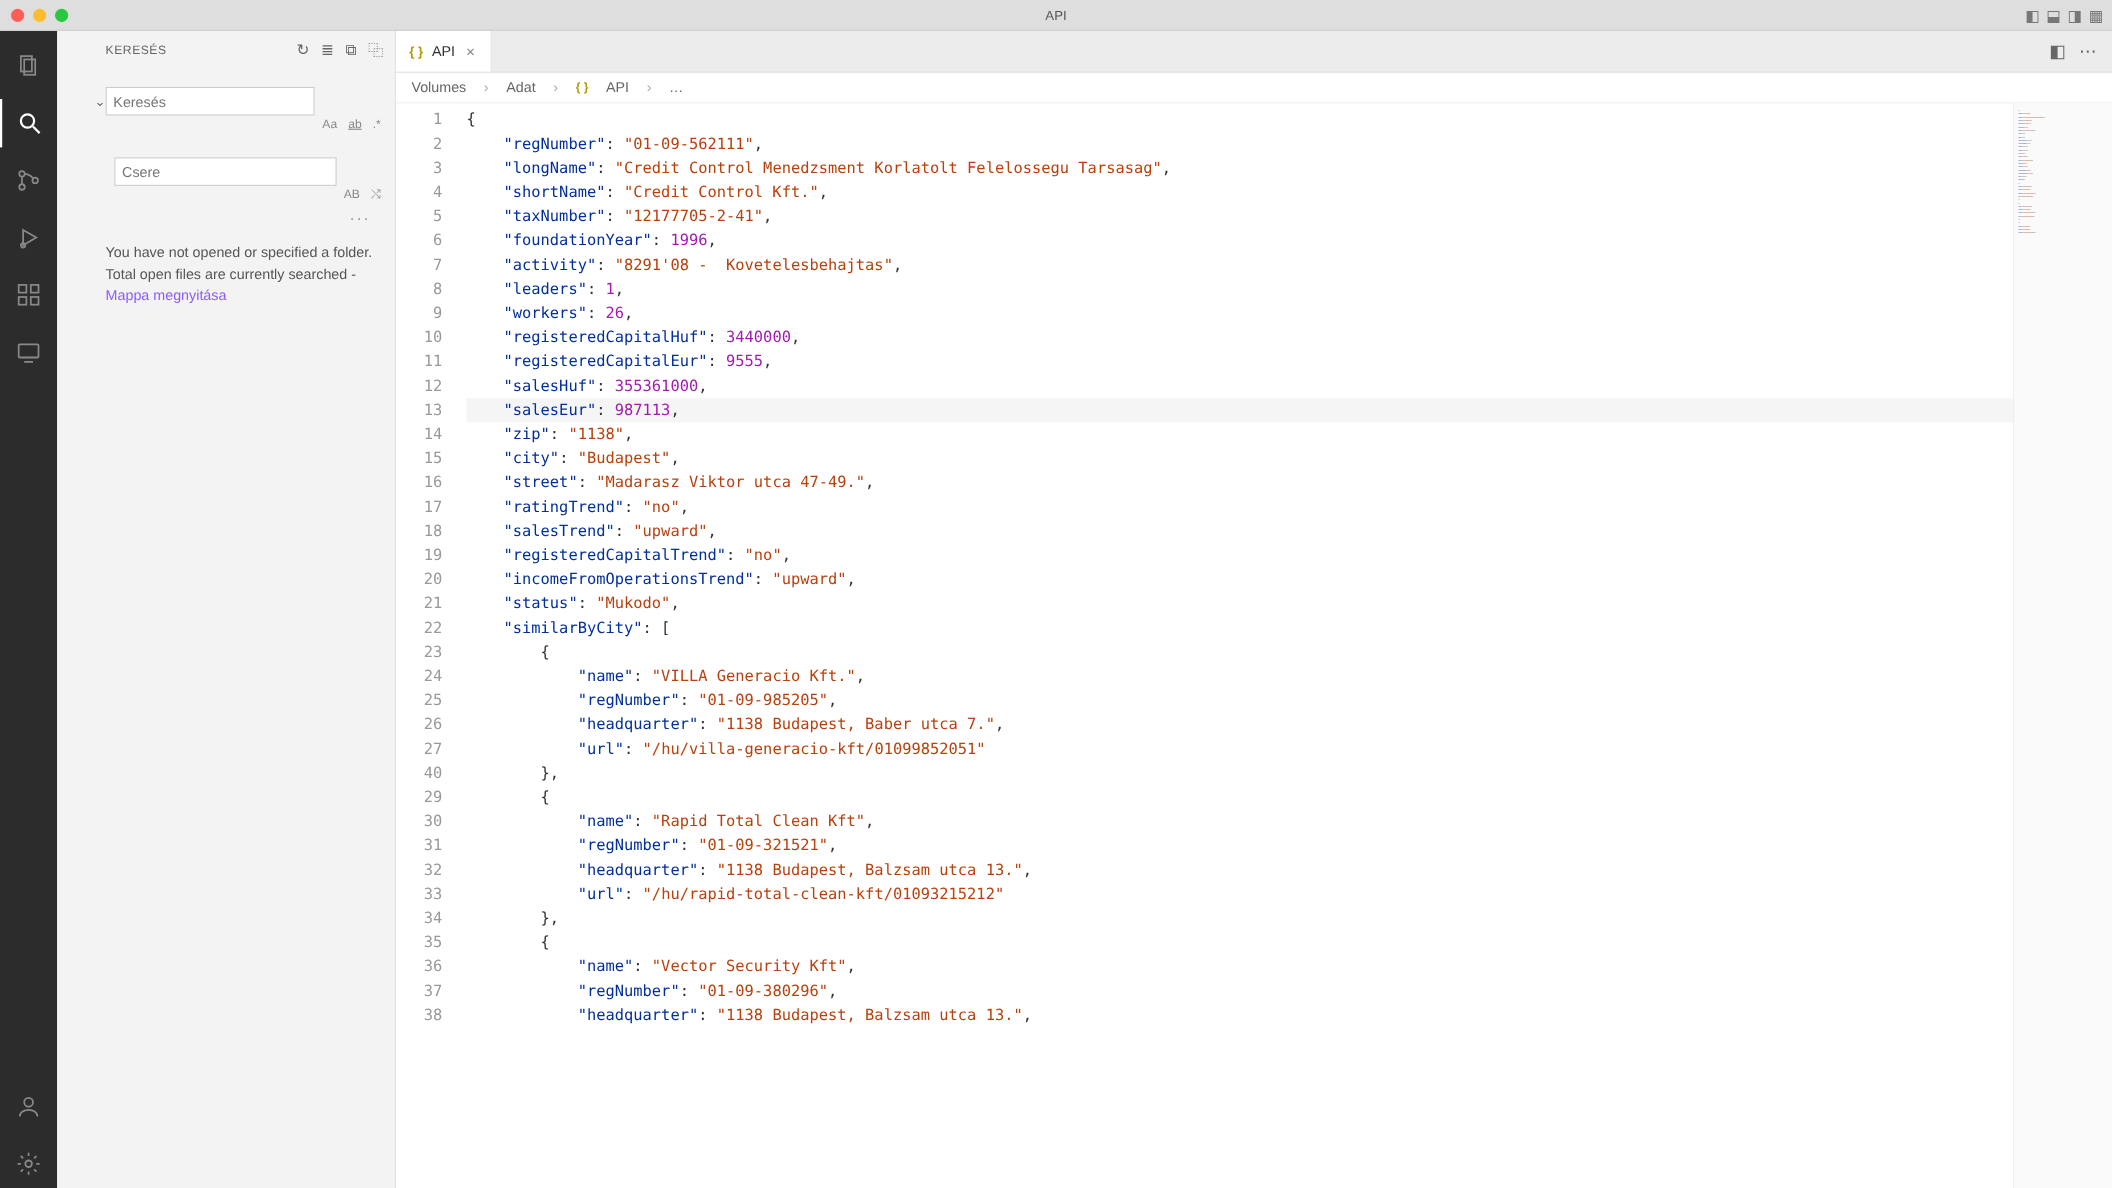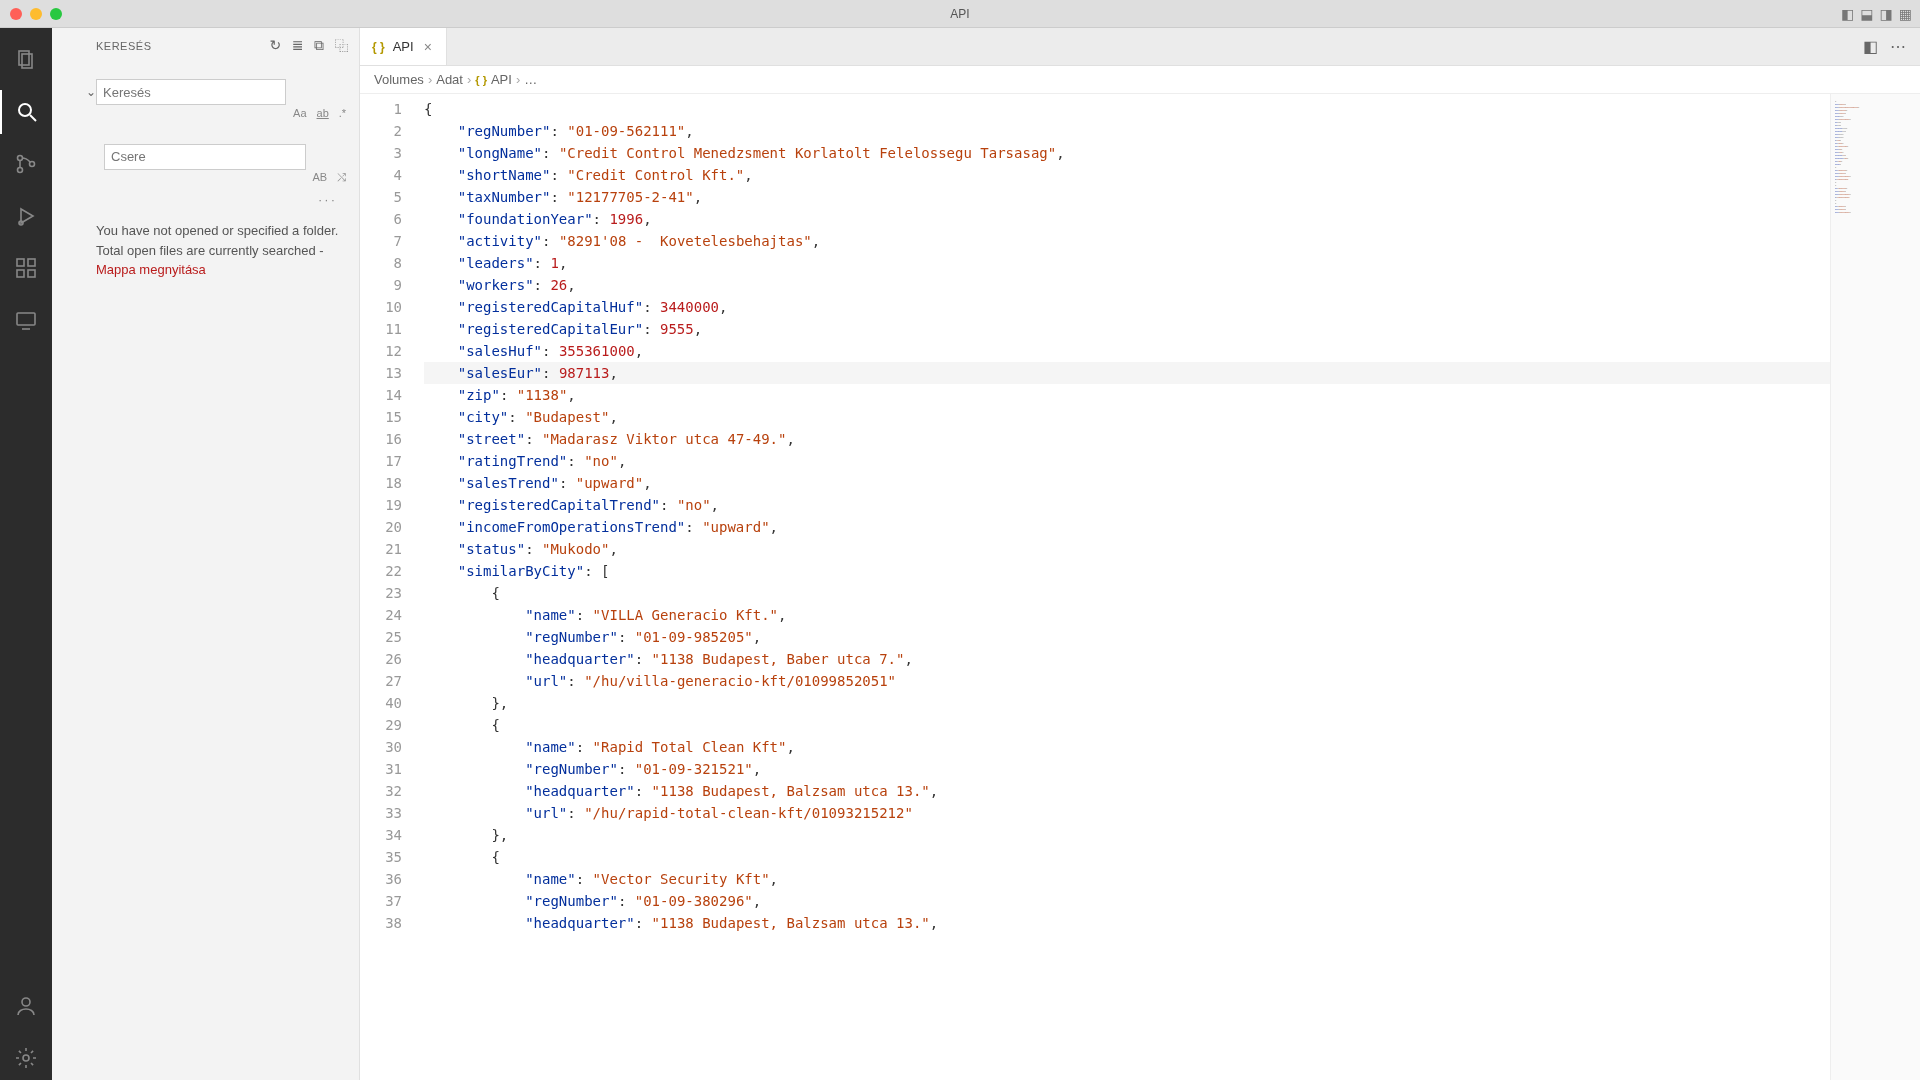--- a/index.html
+++ b/index.html
@@ -69,56 +69,56 @@
 .search-row { display: flex; align-items: center; margin-bottom: 6px; }
 .chevron { width: 18px; color: #666; cursor: pointer; font-size: 12px; text-align:center; }
 .search-input {
   flex: 1; height: 26px; border: 1px solid #ccc; background: #fff;
   padding: 0 6px; font-size: 13px; color: #333;
 }
 .input-icons { display: flex; gap: 4px; margin-left:4px; }
 .input-icons span { color: #888; font-size: 11px; cursor: pointer; padding: 2px 3px; margin-top: 42px; }
 .more-row { text-align: right; padding: 0 12px 4px 0; color: #888; letter-spacing:2px; cursor: pointer; }
 .sidebar-msg { padding: 10px 20px; color: #555; font-size: 13px; line-height: 1.5; }
-.sidebar-msg a { color: #b91c1c; text-decoration: none; cursor: pointer; }
+.sidebar-msg a { color: #8b5cf6; text-decoration: none; cursor: pointer; }
 
 .editor-area { flex: 1; display: flex; flex-direction: column; background: #fff; min-width: 0; }
 .tabs { height: 38px; display: flex; align-items: stretch; background: #ececec; border-bottom: 1px solid #e0e0e0; }
 .tab {
   display: flex; align-items: center; gap: 8px;
   padding: 0 12px; background: #fff; border-right: 1px solid #e0e0e0;
   font-size: 13px; color: #333; cursor: pointer;
 }
 .tab .json-brace { color: #b39800; font-weight: bold; font-size: 12px; }
 .tab .close { color: #888; font-size: 14px; cursor: pointer; padding: 0 2px; }
 .tabs-right { margin-left: auto; display: flex; align-items: center; gap: 12px; padding: 0 14px; color: #666; }
 .tabs-right span { cursor: pointer; font-size:16px; }
 
 .breadcrumb {
-  height: 28px; display: flex; align-items: center; gap: 4px;
+  height: 28px; display: flex; align-items: center; gap: 16px;
   padding: 0 14px; color: #666; font-size: 13px; border-bottom: 1px solid #eee;
 }
 .breadcrumb .sep { color: #aaa; }
 .breadcrumb .json-brace { color: #b39800; font-weight: bold; font-size: 11px; }
 
 .code-wrap { flex:1; display:flex; min-height:0; position:relative; }
 .code {
   flex: 1; overflow: auto;
   font-family: Menlo, Consolas, monospace; font-size: 14px; line-height: 22px;
   display: flex;
 }
 .gutter {
   width: 56px; text-align: right; color: #999; padding: 4px 14px 4px 0;
   user-select: none; background:#fff;
 }
 .codelines { padding: 4px 0 4px 8px; white-space: pre; color: #333; flex:1; }
 .hl-line { background: #f5f5f5; display:inline-block; width:100%; }
 .t-key { color: #032f9c; }
 .t-str { color: #b8410d; }
-.t-num { color: #b91c1c; }
+.t-num { color: #a21caf; }
 .t-punc { color: #333; }
 
 .minimap {
   width: 90px; background: #fafafa; border-left: 1px solid #eee;
   font-size: 2px; line-height: 3px; font-family: monospace; padding: 6px 4px;
   color: #999; overflow: hidden;
 }
 .minimap .mk { color:#5a6fbf; }
 .minimap .ms { color:#c07860; }
 </style>

